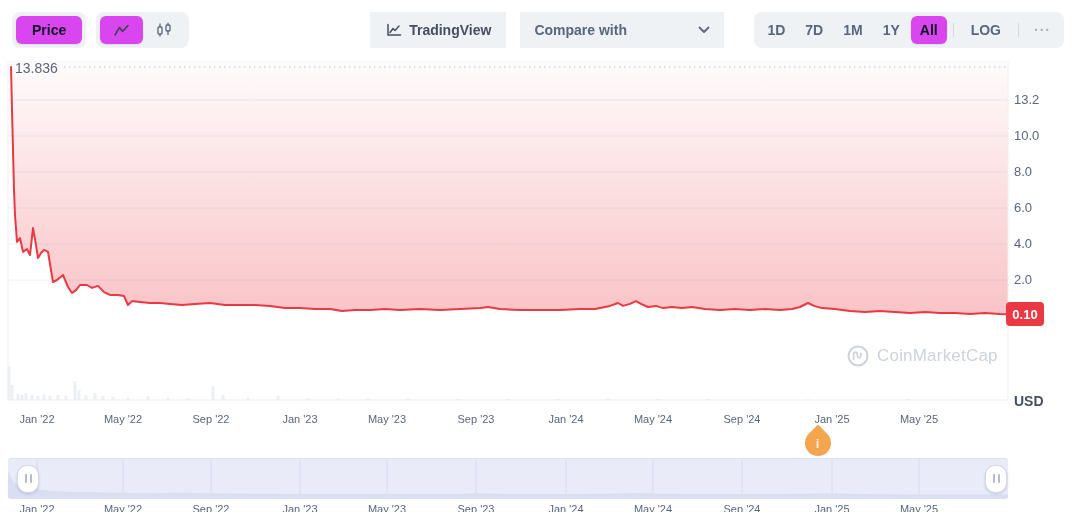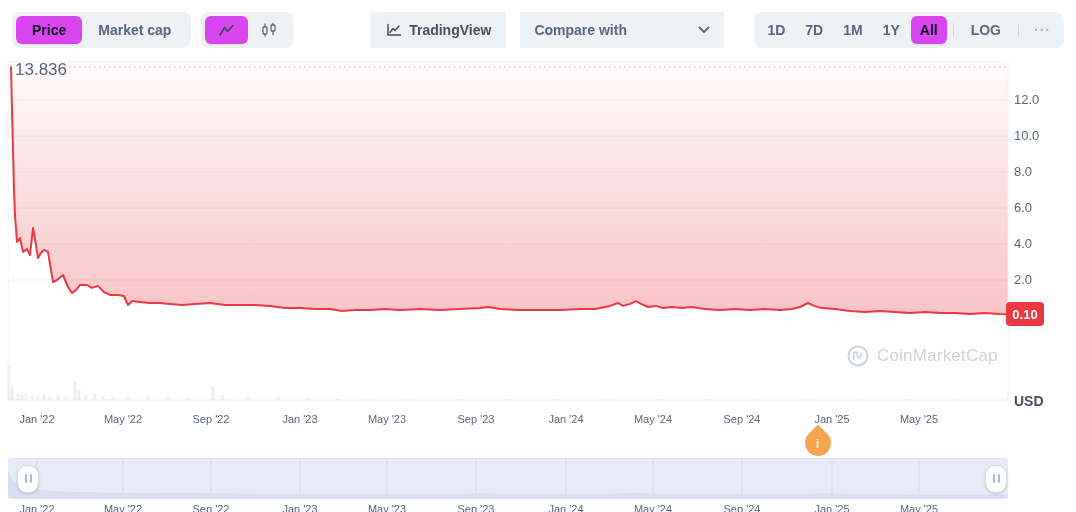--- a/index.html
+++ b/index.html
@@ -18,21 +18,21 @@
         font-family:"Liberation Sans",sans-serif;font-size:14px;font-weight:700;color:#464f60;cursor:pointer;}
   .tv-btn{margin-left:auto;padding:0 15px;gap:7px;}
   .compare{margin-left:14px;width:204px;padding:0 14px;justify-content:space-between;color:#58667e;font-weight:600;box-sizing:border-box;}
   .ranges{margin-left:30px;gap:2px;}
   .range-btn{padding:0 9px;}
   .log-btn{padding:0 11px;text-align:center;}
   .sep{width:1px;height:14px;background:#d4dae2;margin:0 4px;}
   .more-btn{padding:0 9px;color:#a6b0c2;letter-spacing:1px;}
   
   #chart-svg{position:absolute;left:0;top:0;}
-  .ath{position:absolute;left:15px;top:60px;font-size:17px;color:#58667e;}
+  .ath{position:absolute;left:15px;top:60px;font-size:14px;color:#58667e;}
   .ylabel{position:absolute;left:1014px;font-size:13px;color:#58667e;}
   .badge{position:absolute;left:1006px;top:302px;width:38px;height:24px;background:#ea3943;color:#fff;
          font-size:13px;font-weight:700;border-radius:4px;display:flex;align-items:center;justify-content:center;}
   .usd{position:absolute;left:1014px;top:393px;font-size:14px;font-weight:700;color:#464f60;}
   .watermark{position:absolute;left:846px;top:344px;display:flex;align-items:center;gap:7px;color:#ccd3dc;
              font-size:17px;font-weight:400;letter-spacing:.2px;}
   #x-axis{position:absolute;left:0;top:413px;width:1076px;height:16px;}
   .xlabel{position:absolute;top:0;transform:translateX(-50%);font-size:11px;color:#58667e;white-space:nowrap;}
   
   .marker{position:absolute;left:805px;top:430px;width:26px;height:26px;background:#f3a54f;
@@ -51,21 +51,20 @@
   #mini-axis{position:absolute;left:0;top:503px;width:1076px;height:9px;overflow:hidden;}
 </style>
 </head>
 <body>
 
 <div class="stage">
 
   <div class="toolbar">
     <div class="seg">
       <button class="seg-btn active">Price</button>
-      <button class="seg-btn">Market cap</button>
     </div>
     <div class="seg">
       <button class="seg-btn icon-btn active">
         <svg width="17" height="15" viewBox="0 0 17 15">
           <polyline points="2,12 6.5,4.5 9.5,8.5 15,2.5" fill="none" stroke="#3a4555" stroke-width="1.6" stroke-linecap="round" stroke-linejoin="round"></polyline>
         </svg>
       </button>
       <button class="seg-btn icon-btn">
         <svg width="16" height="16" viewBox="0 0 16 16">
           <line x1="4" y1="1.5" x2="4" y2="5" stroke="#58667e" stroke-width="1.3"></line>
@@ -171,21 +170,21 @@
     <g id="g-border">
         <path d="M8,62 V400" stroke="#eef0f4" stroke-width="1" fill="none"></path>
         <path d="M1008,62 V400" stroke="#eef0f4" stroke-width="1" fill="none"></path>
         <path d="M8,400 H1008" stroke="#e8ecf0" stroke-width="1" fill="none"></path>
         <path d="M8,62 H1008" stroke="#f3f5f8" stroke-width="1" fill="none"></path>
       </g>
   </svg>
 
   <div class="ath">13.836</div>
   <div id="y-axis">
-      <div class="ylabel" style="top: 92px;">12.0</div>
+      <div class="ylabel" style="top: 92px;">13.2</div>
       <div class="ylabel" style="top: 128px;">10.0</div>
       <div class="ylabel" style="top: 164px;">8.0</div>
       <div class="ylabel" style="top: 200px;">6.0</div>
       <div class="ylabel" style="top: 236px;">4.0</div>
       <div class="ylabel" style="top: 272px;">2.0</div>
     </div>
   <div class="badge">0.10</div>
   <div class="watermark">
     <svg width="24" height="24" viewBox="0 0 24 24">
       <circle cx="12" cy="12" r="9.5" fill="none" stroke="currentColor" stroke-width="2"></circle>

